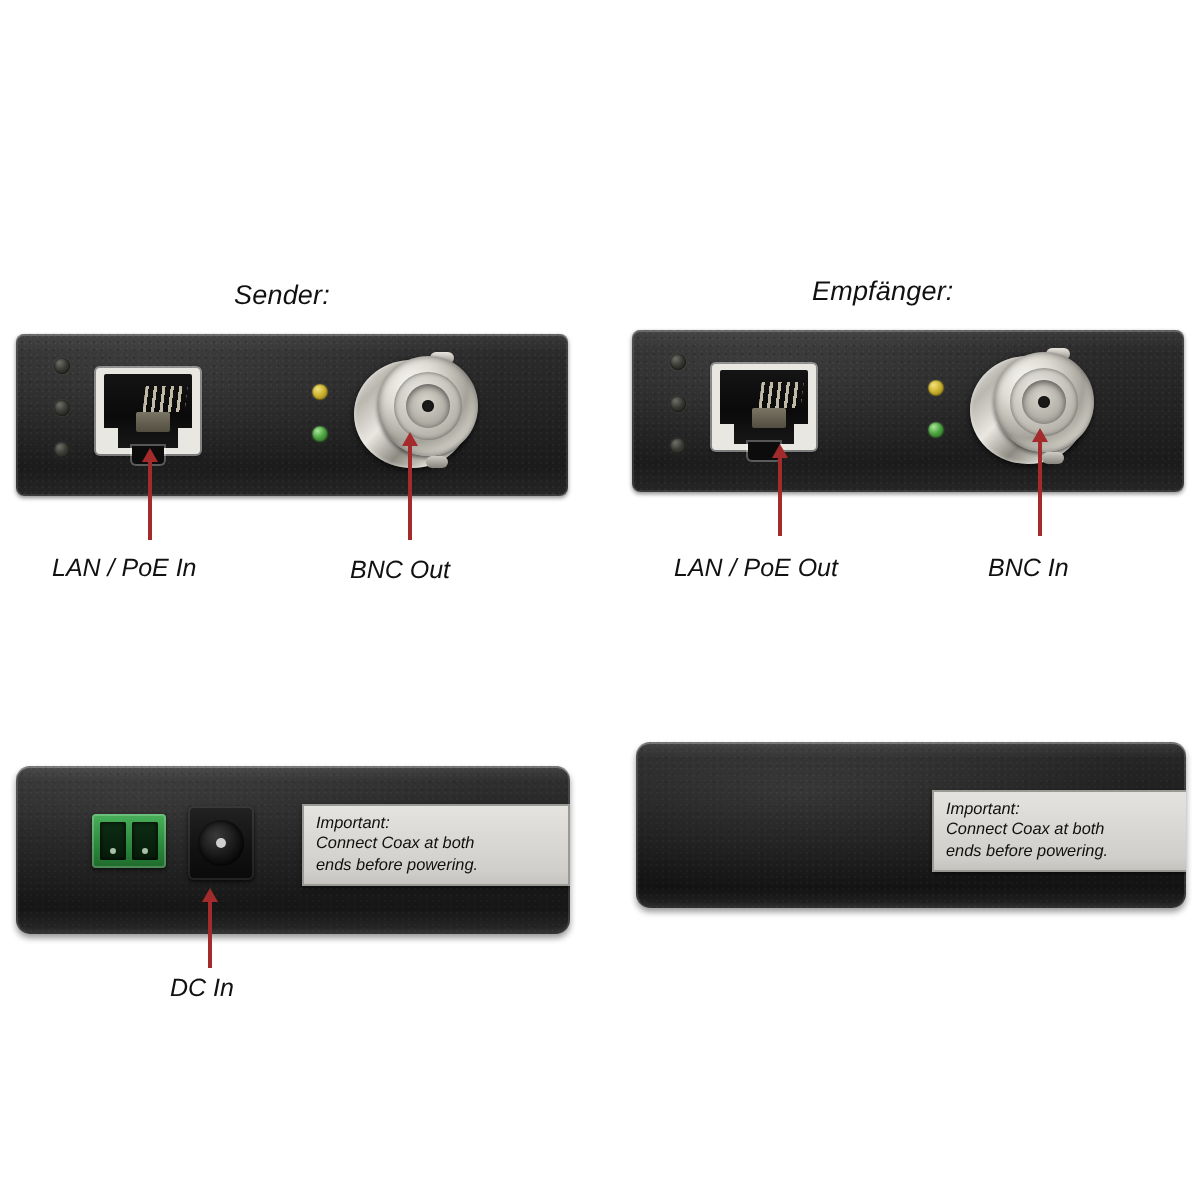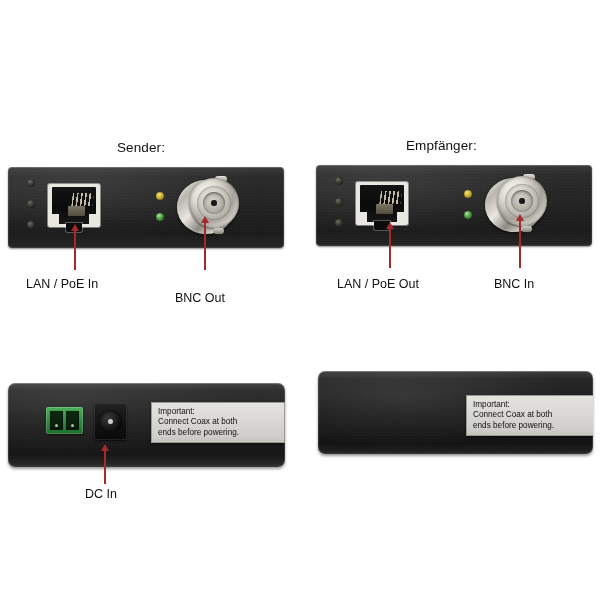--- a/index.html
+++ b/index.html
@@ -4,21 +4,21 @@
 <style>
   html,body{margin:0;padding:0;}
   body{
     width:600px;height:600px;
     background:#ffffff;
     font-family:"Liberation Sans", sans-serif;
     position:relative;
     overflow:hidden;
     -webkit-font-smoothing:antialiased;
   }
-  .stage{position:absolute;left:0;top:0;width:584px;height:600px;}
+  .stage{position:absolute;left:0;top:0;width:584px;height:600px;font-style:italic;}
 
   
   .title{
     position:absolute;
     font-size:13.5px;
     color:#111;
     white-space:nowrap;
     letter-spacing:0.1px;
   }
   #title-sender{left:117px;top:140px;}
@@ -283,21 +283,21 @@
       <div class="bore"></div>
       <div class="pin"></div>
       <div class="lugB"></div>
     </div>
   </div>
 
   <div class="pointer" style="left:74px;top:230px;height:40px;"></div>
   <div class="plabel" style="left:26px;top:277px;">LAN / PoE In</div>
 
   <div class="pointer" style="left:204px;top:222px;height:48px;"></div>
-  <div class="plabel" style="left:175px;top:291px;">BNC Out</div>
+  <div class="plabel" style="left:175px;top:278px;">BNC Out</div>
 
   <div class="pointer" style="left:389px;top:228px;height:40px;"></div>
   <div class="plabel" style="left:337px;top:277px;">LAN / PoE Out</div>
 
   <div class="pointer" style="left:519px;top:220px;height:48px;"></div>
   <div class="plabel" style="left:494px;top:277px;text-align:center;">BNC In</div>
 
   <div class="shell" id="shell-sender">
 
     <div class="terminal" style="left:38px;top:24px;">

